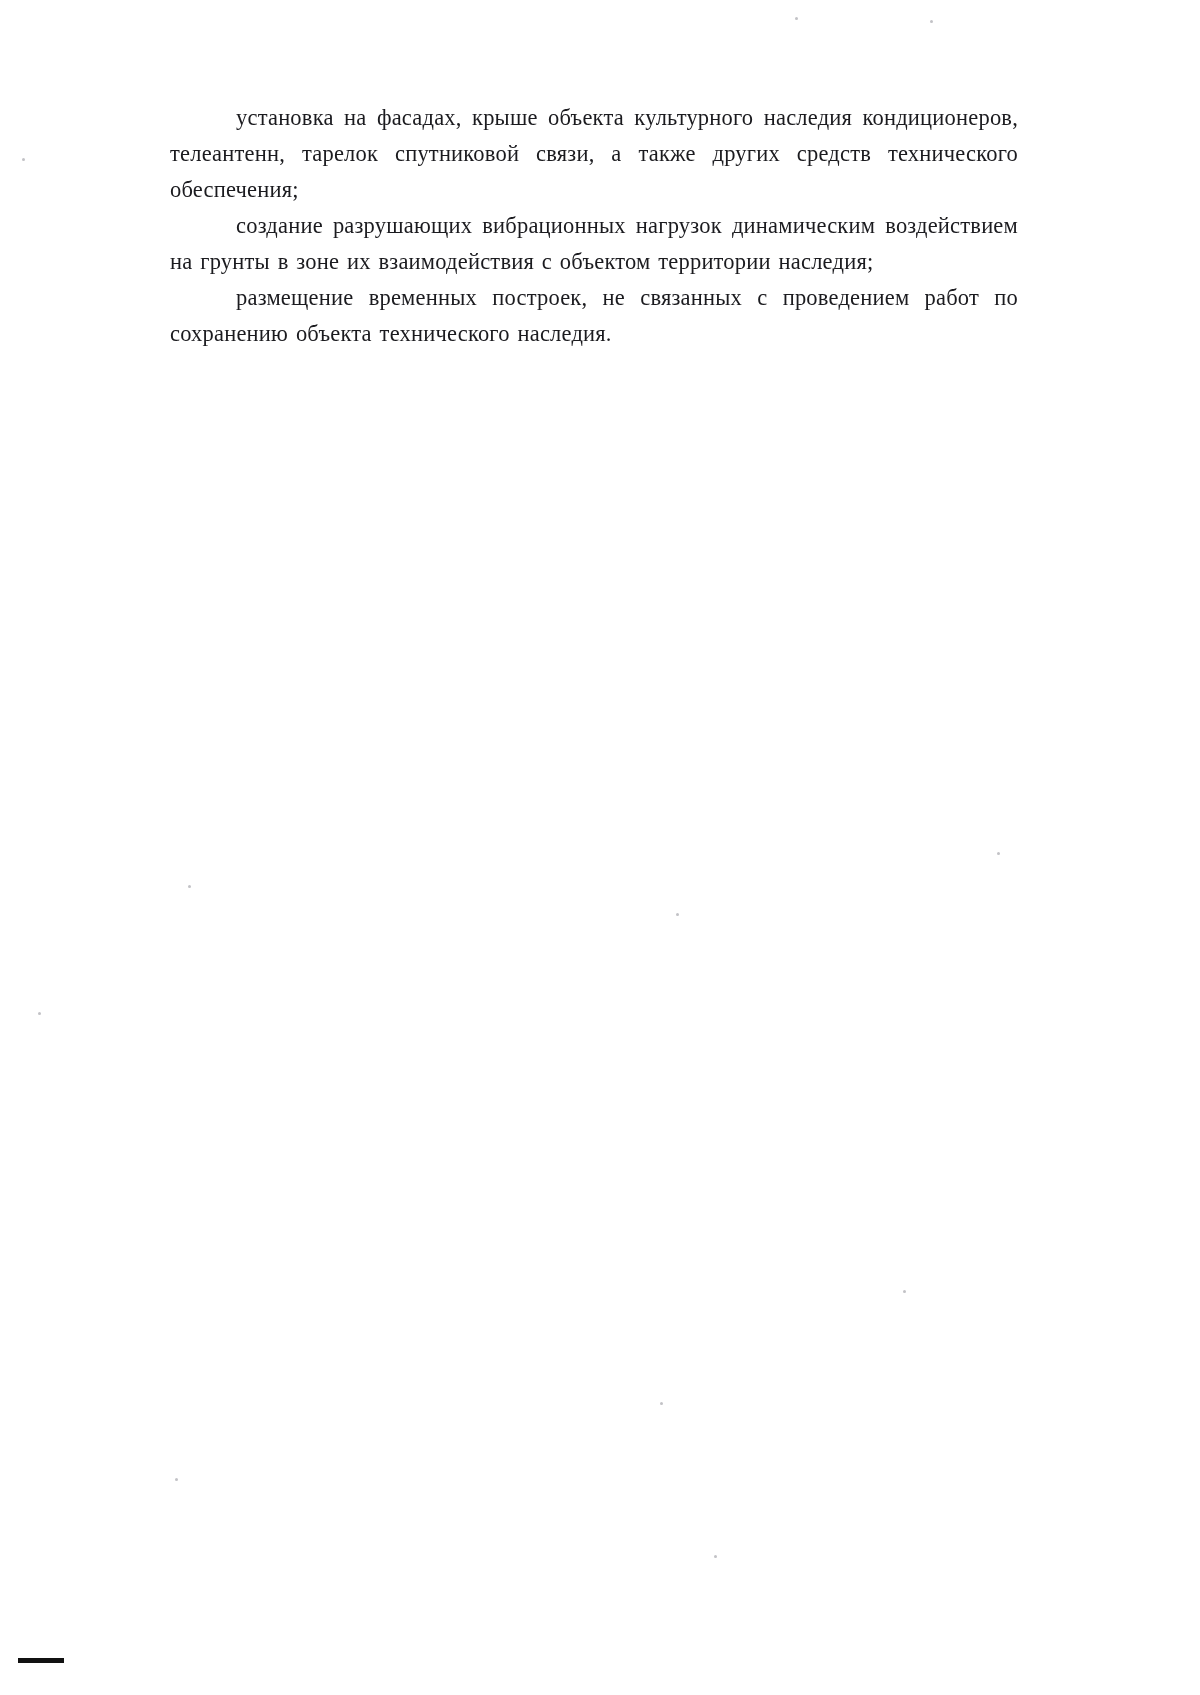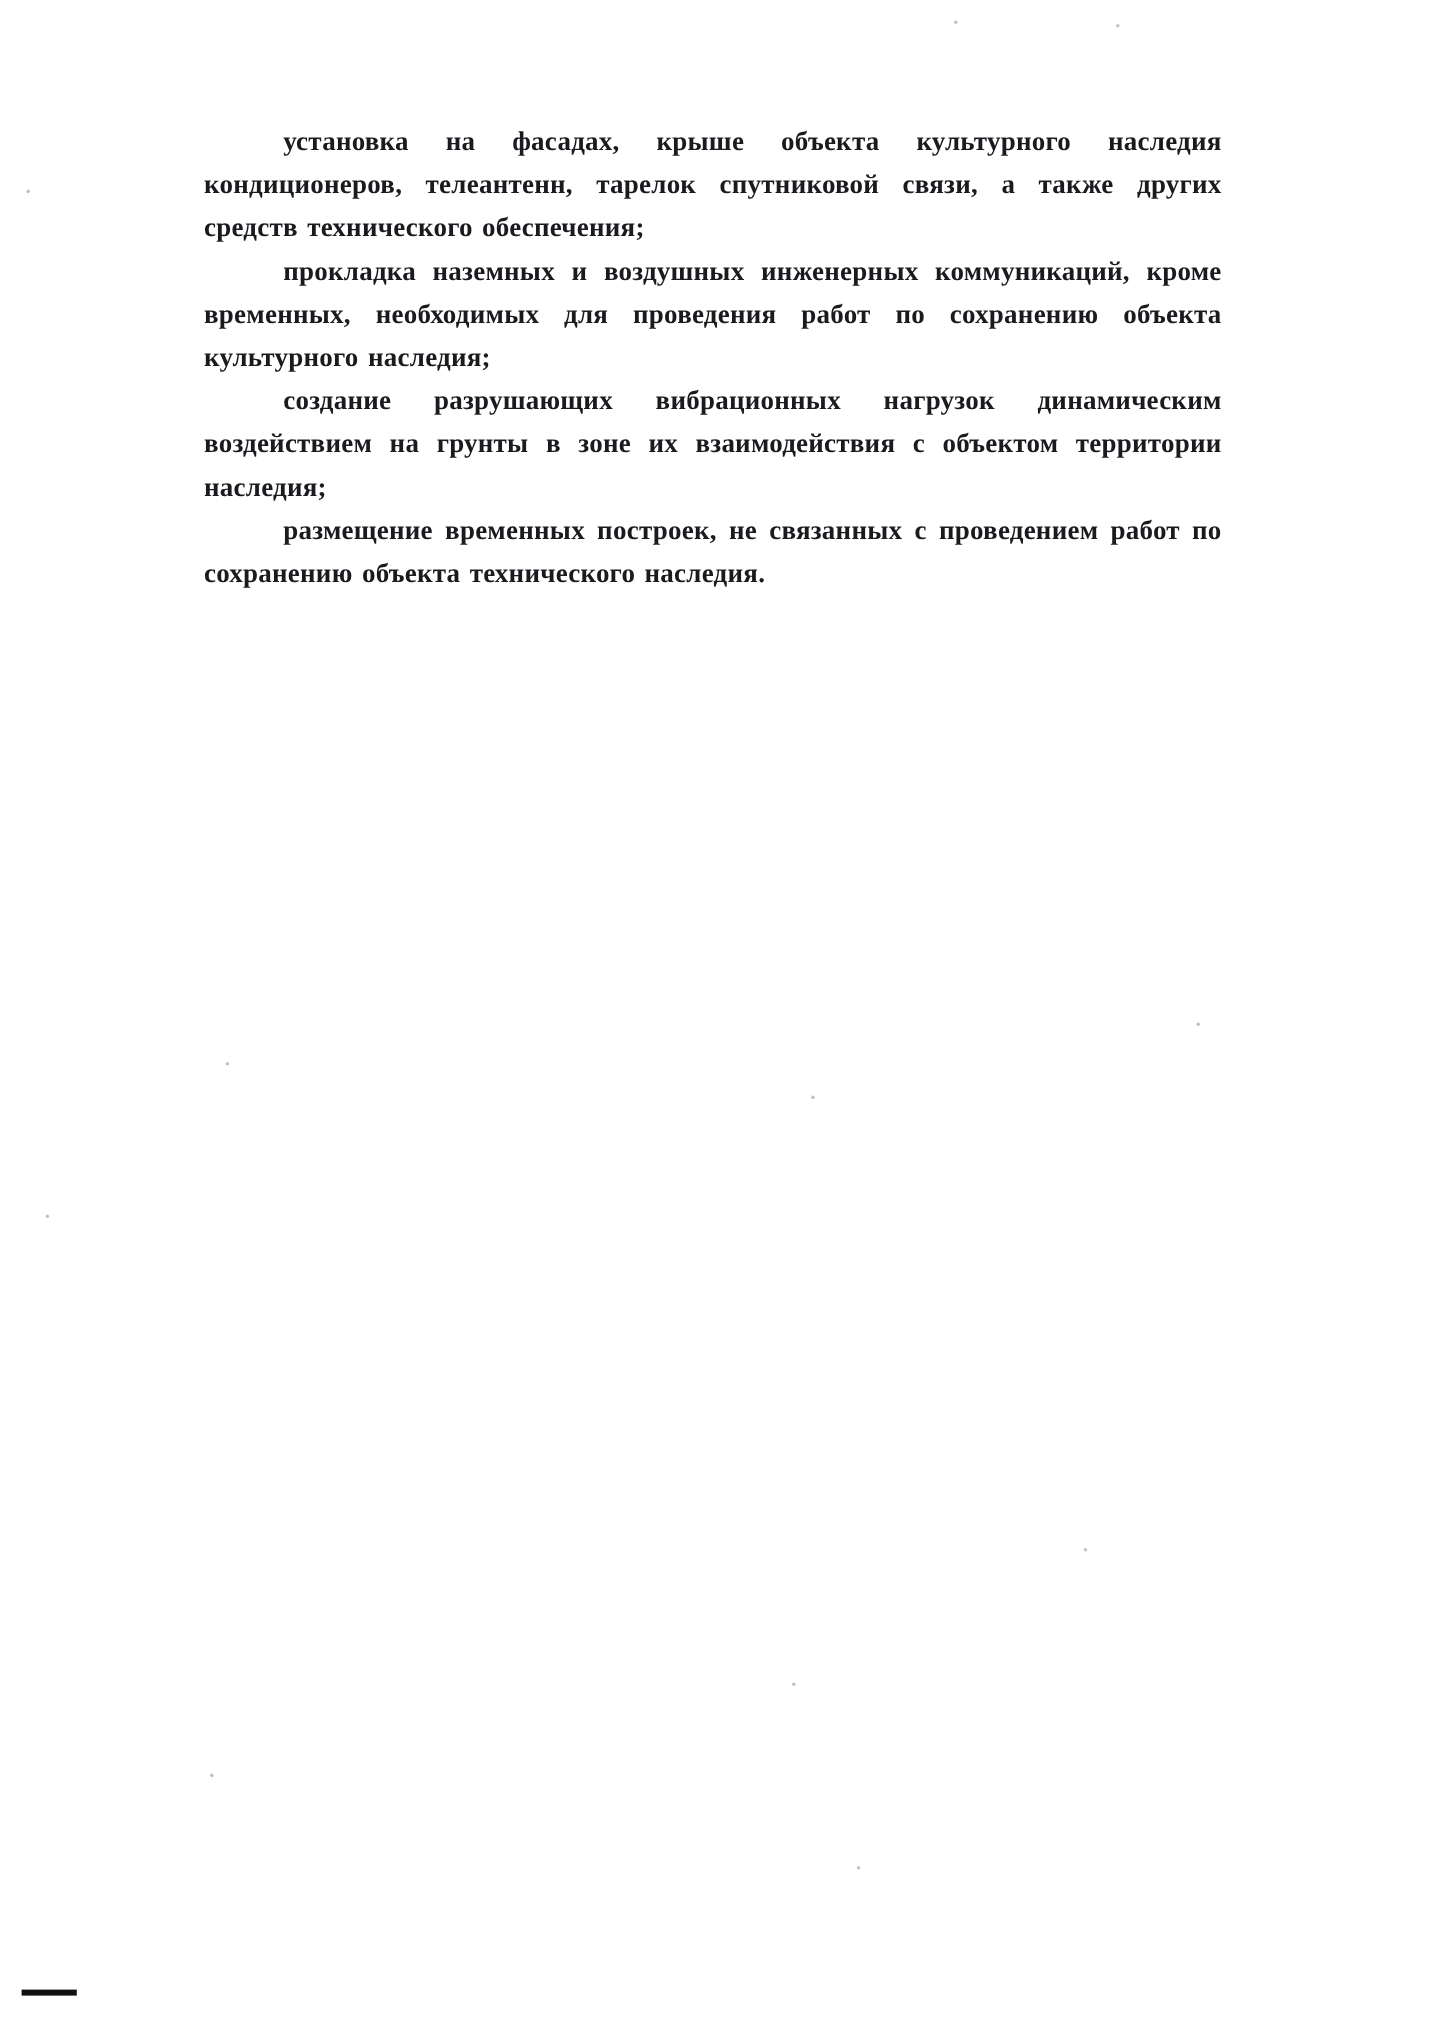--- a/index.html
+++ b/index.html
@@ -31,21 +31,20 @@
   }
   .text-block p {
     margin: 0;
     padding: 0;
     font-size: 22.5px;
     line-height: 36px;
     text-align: justify;
     text-indent: 66px;
     letter-spacing: 0.2px;
     word-spacing: 2px;
-    font-weight: bold;
   }
   .scan-mark {
     position: absolute;
     left: 18px;
     bottom: 32px;
     width: 46px;
     height: 5px;
     background: #111111;
   }
   .speck {
@@ -68,21 +67,20 @@
   .speck-10 { left: 175px; top: 1478px; }
   .speck-11 { left: 714px; top: 1555px; }
 </style>
 </head>
 <body>
 
 <div class="page">
 
   <div class="text-block">
     <p>установка на фасадах, крыше объекта культурного наследия кондиционеров, телеантенн, тарелок спутниковой связи, а также других средств технического обеспечения;</p>
-    <p>прокладка наземных и воздушных инженерных коммуникаций, кроме временных, необходимых для проведения работ по сохранению объекта культурного наследия;</p>
     <p>создание разрушающих вибрационных нагрузок динамическим воздействием на грунты в зоне их взаимодействия с объектом территории наследия;</p>
     <p>размещение временных построек, не связанных с проведением работ по сохранению объекта технического наследия.</p>
   </div>
 
   <div class="scan-mark"></div>
 
   <div class="speck speck-1"></div>
   <div class="speck speck-2"></div>
   <div class="speck speck-3"></div>
   <div class="speck speck-4"></div>

